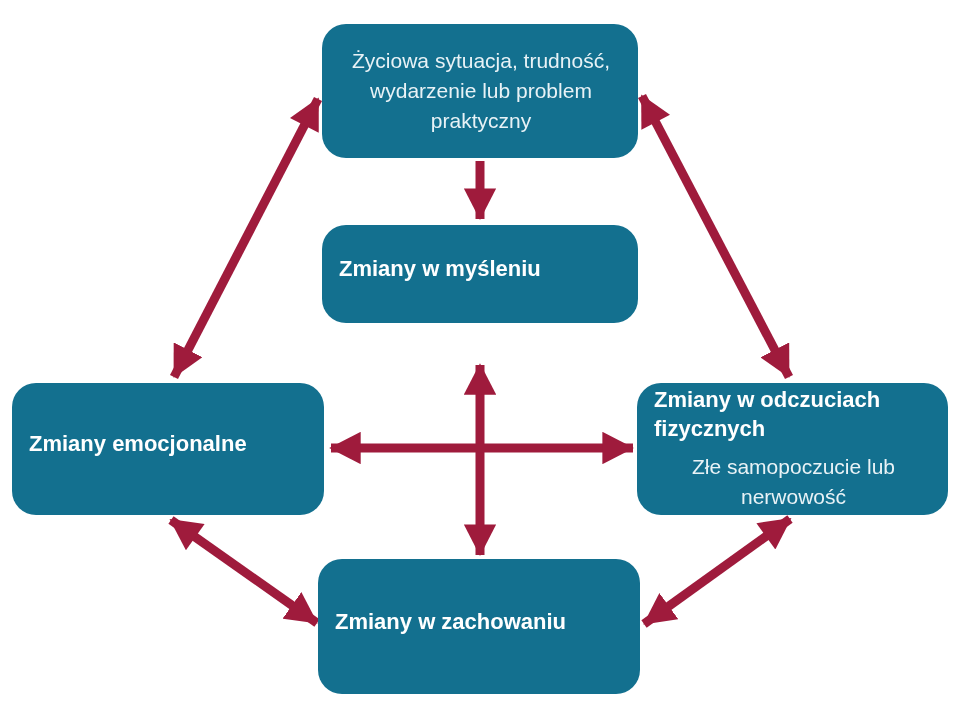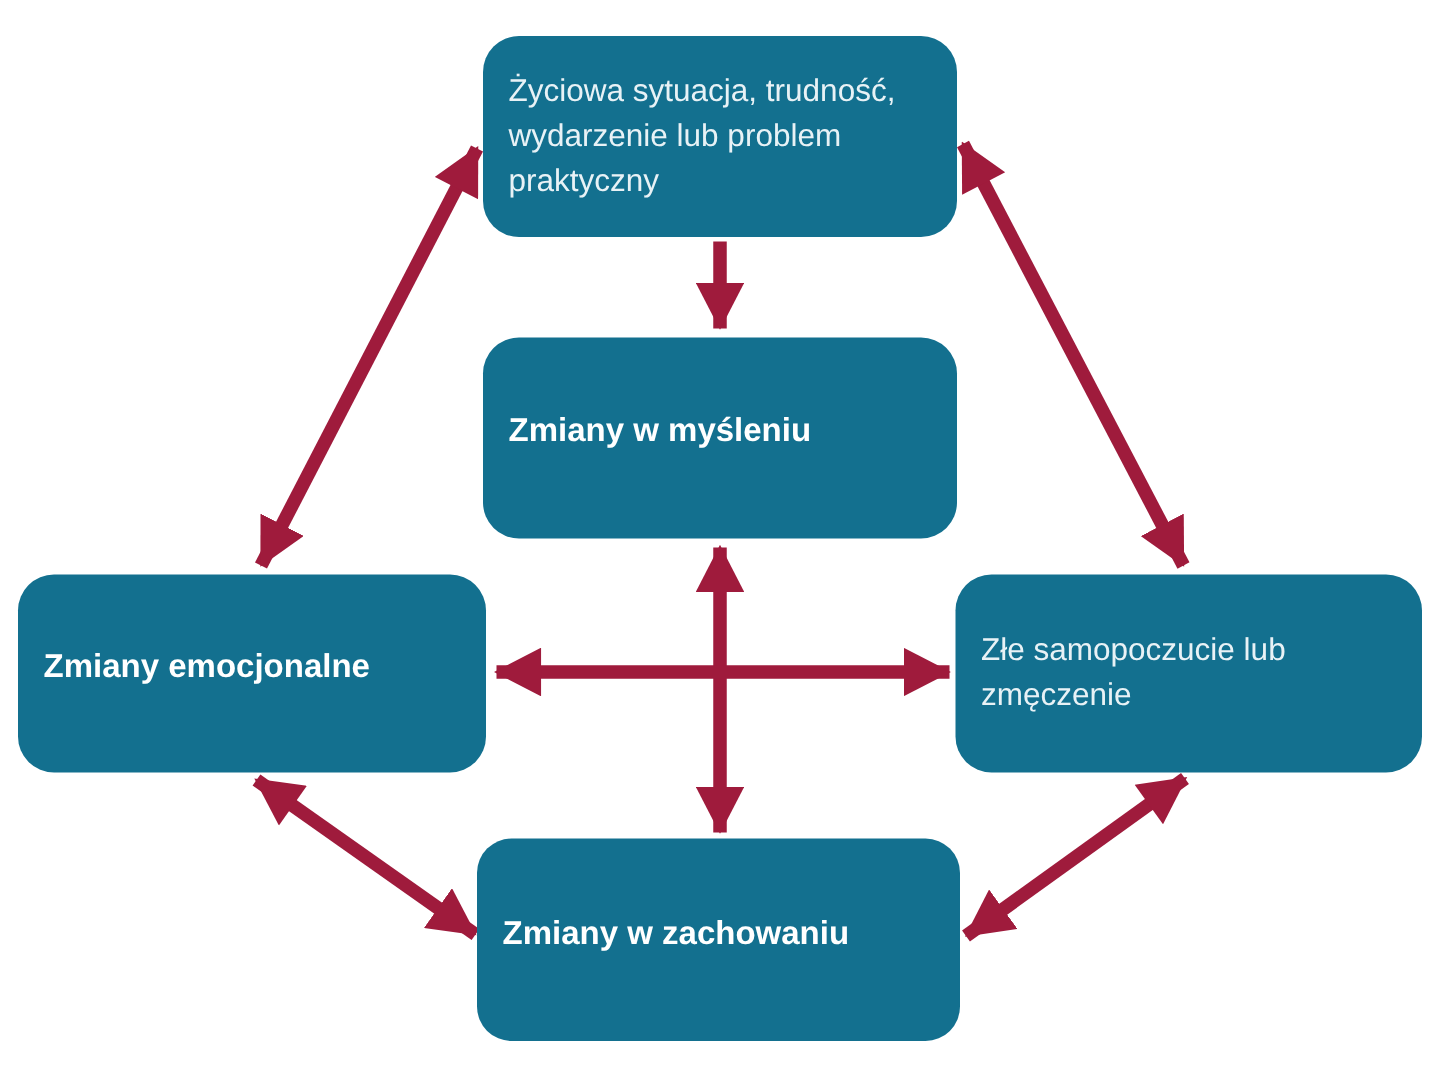--- a/index.html
+++ b/index.html
@@ -15,27 +15,27 @@
     position:absolute; background:var(--teal); color:var(--title);
     border-radius:24px; padding:12px 15px 12px 17px;
     display:flex; flex-direction:column; justify-content:center;
   }
   .box .title {
     margin:0 0 9px 0; font-size:22px; font-weight:bold; line-height:1.3;
     color:var(--title); white-space:pre-line;
   }
   .box .body {
     margin:0; font-size:21px; font-weight:normal; line-height:1.42;
-    color:var(--body); white-space:pre-line;
+    color:var(--body); white-space:pre-line;text-align:center;
   }
   .box-situation { left:322px; top:24px;  width:316px; height:134px; }
-  .box-thoughts  { left:322px; top:225px; width:316px; height:134px; }
+  .box-thoughts  { left:322px; top:225px; width:316px; height:98px; }
   .box-emotions  { left:12px;  top:383px; width:312px; height:132px; }
   .box-physical  { left:637px; top:383px; width:311px; height:132px; }
-  .box-behaviour { left:318px; top:559px; width:322px; height:135px;border-radius:23px; }
+  .box-behaviour { left:318px; top:559px; width:322px; height:135px; }
 </style>
 </head>
 <body>
 
 <div class="canvas">
 
   <svg class="arrow-layer" viewBox="0 0 960 720" xmlns="http://www.w3.org/2000/svg">
     <defs>
       <marker id="head-end" viewBox="0 0 3.6 3.6" markerWidth="3.6" markerHeight="3.6" refX="3.4" refY="1.8" orient="auto" markerUnits="strokeWidth">
         <path d="M0,0 L3.5,1.8 L0,3.6 Z" style="fill:var(--arrow)"></path>
@@ -61,21 +61,22 @@
 
   <section class="box box-thoughts">
     <h3 class="title">Zmiany w myśleniu</h3>
   </section>
 
   <section class="box box-emotions">
     <h3 class="title">Zmiany emocjonalne</h3>
   </section>
 
   <section class="box box-physical">
+    <h3 class="title">Zmiany w odczuciach fizycznych</h3>
     <p class="body">Złe samopoczucie lub
-zmęczenie</p>
+nerwowość</p>
   </section>
 
   <section class="box box-behaviour">
     <h3 class="title">Zmiany w zachowaniu</h3>
   </section>
 
 </div>
 
 </body></html>

